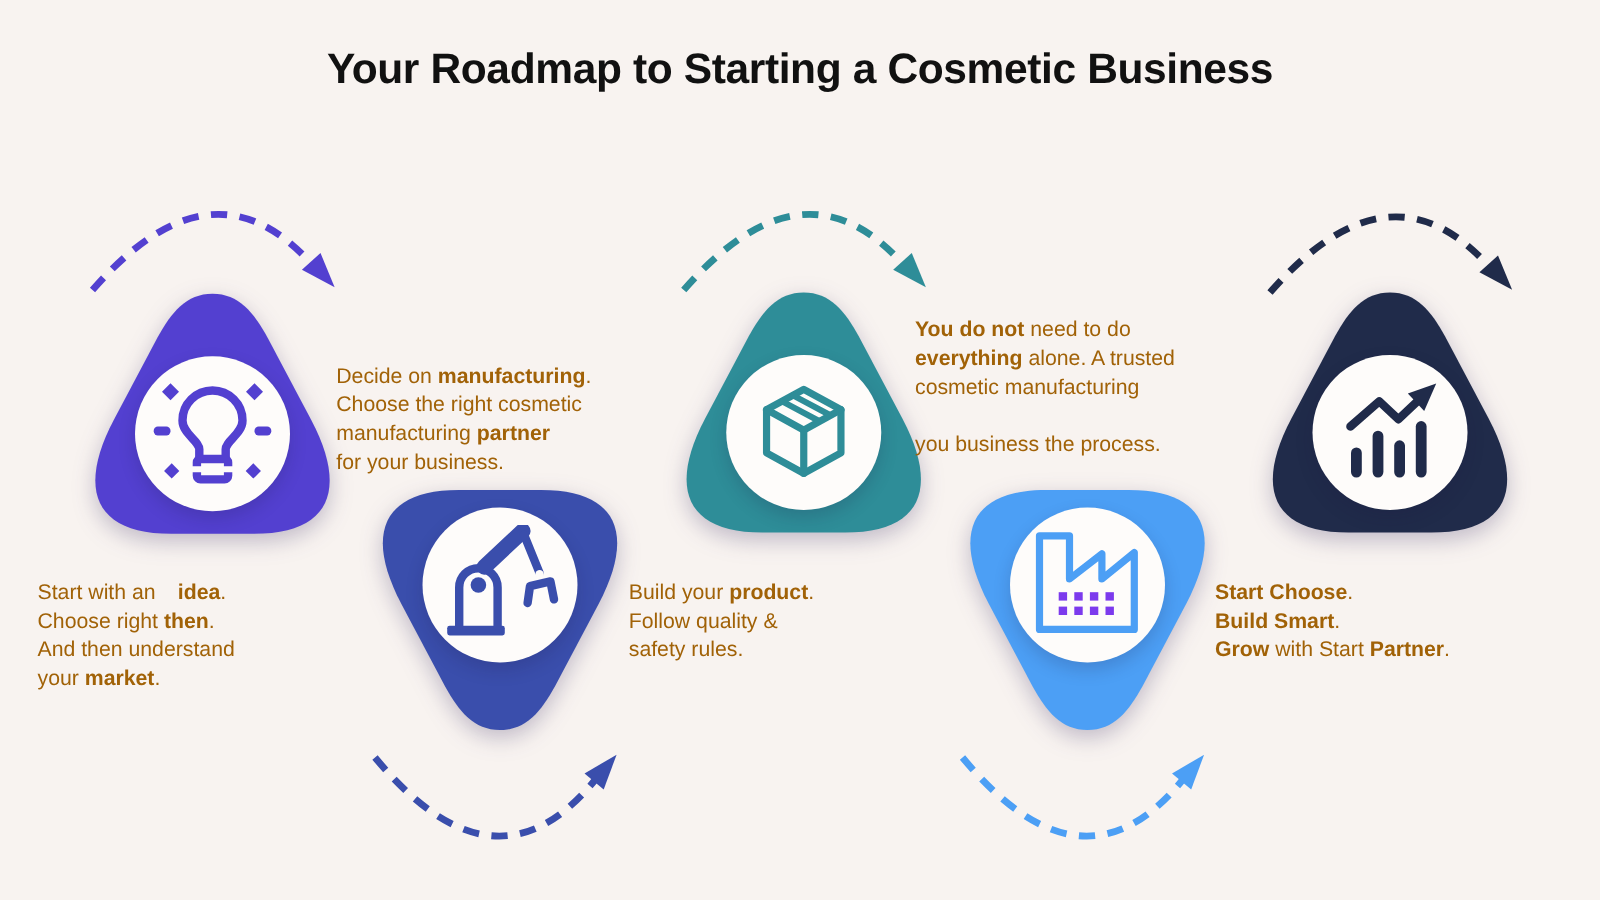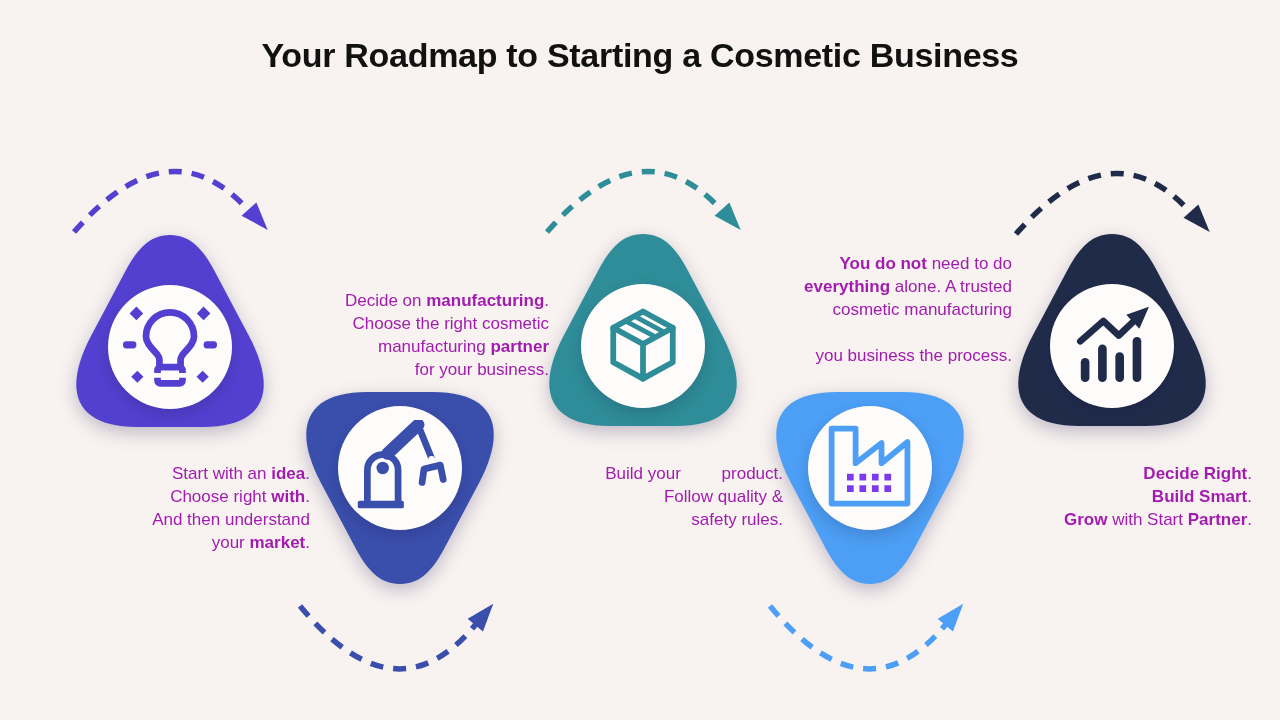--- a/index.html
+++ b/index.html
@@ -30,22 +30,22 @@
   .arc{position:absolute;width:212px;height:96px;}
   .a1{left:64px;top:156px;color:#5340D0;}
   .a2{left:290px;top:590px;color:#3A4EAC;}
   .a3{left:537px;top:156px;color:#2E8D98;}
   .a4{left:760px;top:590px;color:#4C9FF5;}
   .a5{left:1006px;top:158px;color:#202B4A;}
   .arc path.dash{fill:none;stroke:currentColor;stroke-width:5.5;stroke-dasharray:13 10;}
   .arc path.head{fill:currentColor;}
 
   
-  .desc{position:absolute;width:280px;margin:0;text-align:right;
-        font-size:17px;line-height:23px;color:#a21caf;font-weight:400;}
+  .desc{position:absolute;width:280px;margin:0;text-align:left;
+        font-size:17px;line-height:23px;color:#a16207;font-weight:400;}
   .desc span{white-space:pre-wrap;}
   .d1{left:30px;top:462px;}
   .d2{left:269px;top:289px;}
   .d3{left:503px;top:462px;}
   .d4{left:732px;top:252px;}
   .d5{left:972px;top:462px;}
 
   svg [stroke]{stroke-linecap:round;stroke-linejoin:round;}
 </style>
 </head>
@@ -97,21 +97,21 @@
         <line x1="-17" y1="29.5" x2="17" y2="29.5" stroke="#FEFCFA" stroke-width="5"></line>
         <rect x="-5" y="-5" width="10" height="10" fill="currentColor" transform="translate(-35,-35) rotate(45)"></rect>
         <rect x="-5" y="-5" width="10" height="10" fill="currentColor" transform="translate(35,-35) rotate(45)"></rect>
         <rect x="-4.5" y="-4.5" width="9" height="9" fill="currentColor" transform="translate(-34,31) rotate(45)"></rect>
         <rect x="-4.5" y="-4.5" width="9" height="9" fill="currentColor" transform="translate(34,31) rotate(45)"></rect>
         <rect x="-49" y="-6" width="14" height="7.5" rx="3.5" fill="currentColor"></rect>
         <rect x="35" y="-6" width="14" height="7.5" rx="3.5" fill="currentColor"></rect>
       </svg>
     </div>
   </div>
-  <p class="desc d1"><span>Start with an </span><span style="font-weight: 700;">idea</span><span>.</span><br><span>Choose right </span><span style="font-weight: 700;">with</span><span>.</span><br><span>And then understand</span><br><span>your </span><span style="font-weight: 700;">market</span><span>.</span></p>
+  <p class="desc d1"><span>Start with an </span><span style="font-weight: 700; margin-left: 13px;">idea</span><span>.</span><br><span>Choose right </span><span style="font-weight: 700;">then</span><span>.</span><br><span>And then understand</span><br><span>your </span><span style="font-weight: 700;">market</span><span>.</span></p>
 
   <div class="tri-wrap t2" style="color: rgb(58, 78, 172);">
     <svg class="tri" viewBox="0 0 212 196">
       <path fill="currentColor" transform="rotate(180 106 98)" d="M 106 2 C 127 2 139 17 150 37 L 185 103 C 214 158 201 194 139 194 L 73 194 C 11 194 -2 158 27 103 L 62 37 C 73 17 85 2 106 2 Z"></path>
     </svg>
     <div class="circle high">
       <svg class="icon" viewBox="-50 -50 100 100">
         <rect x="-44" y="34" width="48" height="8" rx="2" fill="currentColor"></rect>
         <path fill="none" stroke="currentColor" stroke-width="7" d="M -34 34 L -34 2 A 16 16 0 0 1 -2 2 L -2 34"></path>
         <circle cx="-18" cy="0" r="6.5" fill="currentColor"></circle>
@@ -131,21 +131,21 @@
     <div class="circle low">
       <svg class="icon" viewBox="-50 -50 100 100">
         <path fill="none" stroke="currentColor" stroke-width="6" d="M 0 -36 L -31 -19 L -31 17 L 0 34 L 31 17 L 31 -19 Z"></path>
         <path fill="none" stroke="currentColor" stroke-width="6" d="M -31 -19 L 0 -2 L 31 -19"></path>
         <line x1="0" y1="-2" x2="0" y2="34" stroke="currentColor" stroke-width="6"></line>
         <line x1="-18" y1="-26" x2="12" y2="-10" stroke="currentColor" stroke-width="5"></line>
         <line x1="-9" y1="-31" x2="21" y2="-15" stroke="currentColor" stroke-width="5"></line>
       </svg>
     </div>
   </div>
-  <p class="desc d3"><span>Build your </span><span style="font-weight: 400; margin-left: 36px;">product</span><span>.</span><br><span>Follow quality &amp;</span><br><span>safety rules.</span></p>
+  <p class="desc d3"><span>Build your </span><span style="font-weight: 700;">product</span><span>.</span><br><span>Follow quality &amp;</span><br><span>safety rules.</span></p>
 
   <div class="tri-wrap t4" style="color: rgb(76, 159, 245);">
     <svg class="tri" viewBox="0 0 212 196">
       <path fill="currentColor" transform="rotate(180 106 98)" d="M 106 2 C 127 2 139 17 150 37 L 185 103 C 214 158 201 194 139 194 L 73 194 C 11 194 -2 158 27 103 L 62 37 C 73 17 85 2 106 2 Z"></path>
     </svg>
     <div class="circle high">
       <svg class="icon" viewBox="-50 -50 100 100">
         <path fill="none" stroke="currentColor" stroke-width="6" d="M -40 37 L -40 -41 L -15 -41 L -15 -5 L 12 -26 L 12 -5 L 39 -27 L 39 37 Z"></path>
         <g style="color: rgb(124, 58, 237);">
           <rect x="-24" y="6" width="7" height="7" fill="currentColor"></rect>
@@ -172,15 +172,15 @@
         <line x1="-10" y1="3" x2="-10" y2="33" stroke="currentColor" stroke-width="9"></line>
         <line x1="8" y1="11" x2="8" y2="33" stroke="currentColor" stroke-width="9"></line>
         <line x1="26" y1="-5" x2="26" y2="33" stroke="currentColor" stroke-width="9"></line>
         <path fill="none" stroke="currentColor" stroke-width="7" d="M -33 -5 L -9 -26 L 7 -11 L 26 -29"></path>
         <g transform="translate(29,-32) rotate(-43)">
             <path fill="currentColor" d="M 13 0 L -10 -10 L -10 10 Z"></path>
           </g>
       </svg>
     </div>
   </div>
-  <p class="desc d5"><span style="font-weight: 700;">Decide Right</span><span>.</span><br><span style="font-weight: 700;">Build Smart</span><span>.</span><br><span style="font-weight: 700;">Grow</span><span> with Start </span><span style="font-weight: 700;">Partner</span><span>.</span></p>
+  <p class="desc d5"><span style="font-weight: 700;">Start Choose</span><span>.</span><br><span style="font-weight: 700;">Build Smart</span><span>.</span><br><span style="font-weight: 700;">Grow</span><span> with Start </span><span style="font-weight: 700;">Partner</span><span>.</span></p>
 
 </div>
 
 </body></html>

